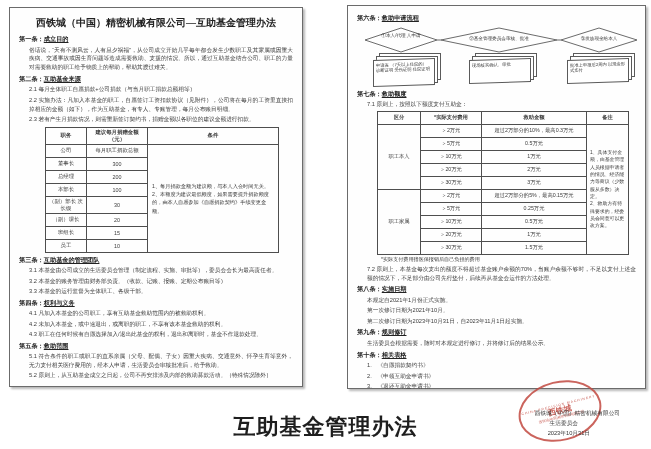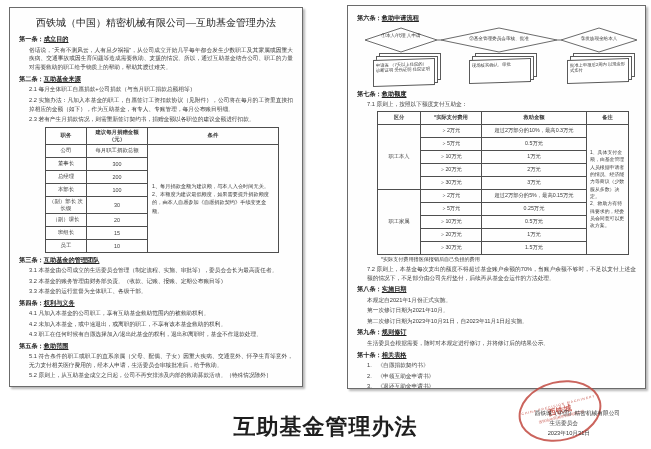--- a/index.html
+++ b/index.html
@@ -3,21 +3,21 @@
 <meta charset="utf-8">
 <style>
   html,body{margin:0;padding:0;background:#fff;}
   .canvas{position:relative;width:651px;height:449px;background:#ffffff;overflow:hidden;
           font-family:"Liberation Sans",sans-serif;color:#3b3b3b;}
   .page{position:absolute;background:#fefefe;border:1px solid #6b6b6b;
         box-shadow:1.5px 2px 2px rgba(0,0,0,.28);}
   .page.left{left:9px;top:7px;width:292px;height:378px;}
   .page.right{left:347px;top:5px;width:297px;height:382px;}
   .page-inner{padding:5px 9px;}
-  .doc-title{font-family:"Liberation Serif",serif;font-weight:normal;font-size:10px;
+  .doc-title{font-family:"Liberation Serif",serif;font-weight:bold;font-size:10px;
              text-align:center;color:#222;margin:3px 0 5px;}
   .sec-h{font-weight:bold;font-size:6.2px;color:#222;margin:3px 0 1.5px;}
   .sec-h .t{text-decoration:underline;}
   p.item{font-size:5.7px;line-height:1.55;margin:0 0 1.5px 10px;text-align:justify;}
   
   table{border-collapse:collapse;}
   .ltable{margin:3px 0 3px 26px;width:234px;font-size:5.4px;}
   .ltable th,.ltable td{border:1px solid #4e4e4e;padding:1px 2px;text-align:center;height:10px;}
   .ltable th{font-weight:bold;}
   .ltable .c-role{width:36px;}

